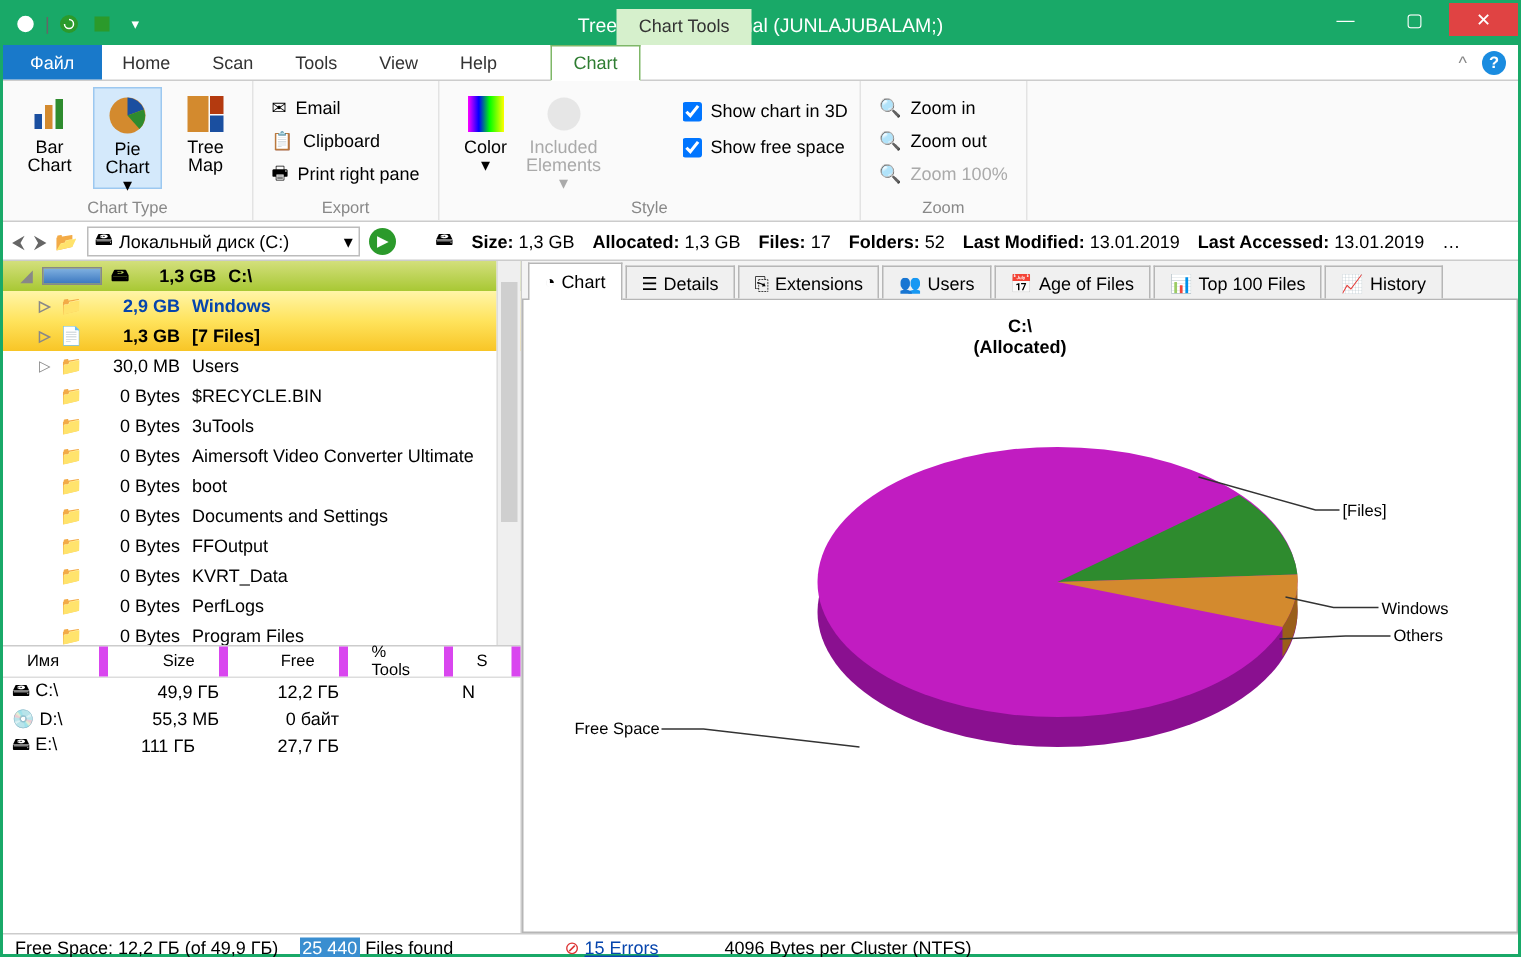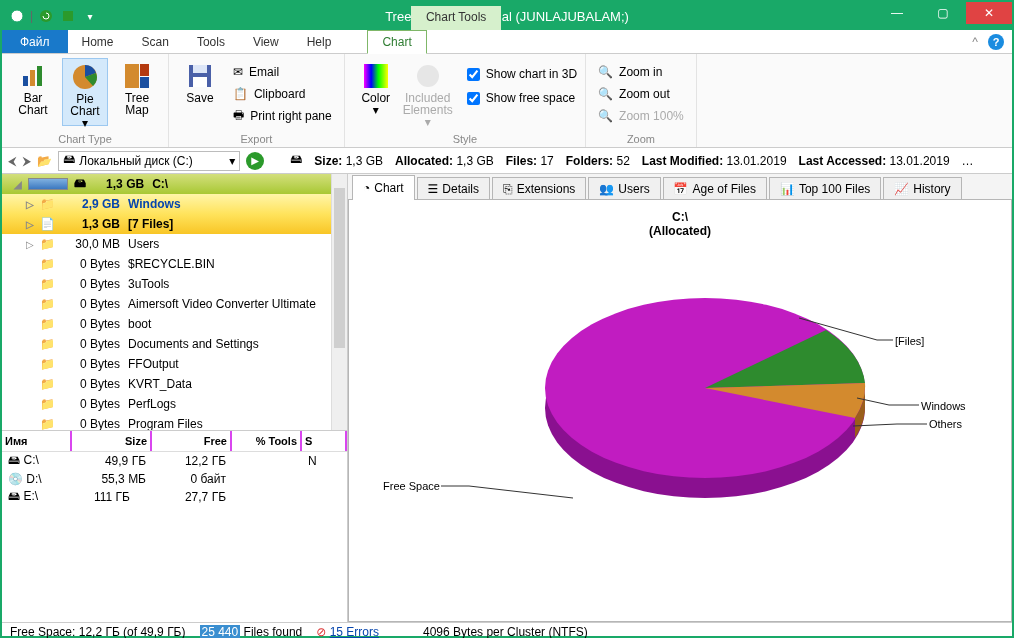--- a/index.html
+++ b/index.html
@@ -21,40 +21,40 @@
 .help-circle{width:16px;height:16px;border-radius:50%;background:#1a8ce0;color:#fff;display:flex;align-items:center;justify-content:center;font-weight:bold;font-size:11px;}
 .ribbon-body{height:94px;background:#fafafa;border-bottom:1px solid #ccc;display:flex;}
 .rgroup{border-right:1px solid #e3e3e3;padding:4px 8px 2px;display:flex;flex-direction:column;position:relative;}
 .rgroup-label{text-align:center;color:#888;font-size:11px;margin-top:auto;padding-top:2px;}
 .rg-row{display:flex;gap:6px;}
 .rbtn-big{display:flex;flex-direction:column;align-items:center;justify-content:flex-start;gap:2px;padding:4px 6px;width:46px;height:68px;text-align:center;line-height:12px;font-size:11px;}
 .rbtn-big.active{border:1px solid #9cc8f0;background:#d4e9fb;}
 .rbtn-big .bicon{width:28px;height:28px;display:flex;align-items:center;justify-content:center;}
 .rbtn-small{display:flex;align-items:center;gap:6px;height:20px;padding:0 4px;font-size:11px;}
 .disabled{color:#aaa;}
-.cb{display:flex;align-items:center;gap:6px;height:20px;font-size:11px;}
+.cb{display:flex;align-items:center;gap:6px;height:20px;font-size:11px;margin-left:40px;}
 .naviconbar{height:26px;border-bottom:1px solid #ccc;display:flex;align-items:center;padding:0 6px;gap:6px;}
 .navsel{height:20px;border:1px solid #bcbcbc;display:flex;align-items:center;padding:0 4px;gap:4px;width:182px;}
 .gobtn{width:18px;height:18px;border-radius:50%;background:#2b9a2b;color:#fff;display:flex;align-items:center;justify-content:center;font-size:10px;}
 .infostrip{display:flex;align-items:center;gap:12px;font-size:11px;margin-left:20px;}
 .body{display:flex;height:448px;}
 .left{width:346px;border-right:1px solid #ccc;display:flex;flex-direction:column;}
 .tree{flex:0 0 256px;overflow:hidden;position:relative;}
 .treerow{height:20px;display:flex;align-items:center;font-size:12px;padding-left:12px;}
 .treerow.root{background:linear-gradient(#d3df7c,#a8c834);font-weight:bold;}
 .treerow.win{background:linear-gradient(#fff5a8,#ffe35c);font-weight:bold;color:#0645ad;}
 .treerow.files{background:linear-gradient(#ffe35c,#f8c526);font-weight:bold;}
 .tricon{width:10px;color:#888;font-size:10px;margin-right:4px;}
 .fico{width:16px;height:16px;margin-right:6px;display:inline-flex;align-items:center;justify-content:center;}
 .sz{width:58px;text-align:right;margin-right:8px;}
 .tree .sbar{position:absolute;right:0;top:0;bottom:0;width:16px;background:#efefef;border-left:1px solid #ddd;}
 .tree .sbar .thumb{position:absolute;left:2px;right:2px;top:14px;height:160px;background:#cfcfcf;}
 .drives{flex:1;display:flex;flex-direction:column;}
 .dheader{height:22px;border-top:1px solid #ccc;border-bottom:1px solid #ddd;display:flex;align-items:center;}
-.dh{padding:0 3px;border-right:2px solid #d946ef;height:100%;display:flex;align-items:center;font-size:11px;font-weight:bold;}
+.dh{padding:0 16px;border-right:6px solid #d946ef;height:100%;display:flex;align-items:center;font-size:11px;}
 .drow{height:18px;display:flex;align-items:center;font-size:11px;}
 .dc{padding:0 6px;}
 .right{flex:1;display:flex;flex-direction:column;}
 .tabstrip{height:26px;display:flex;align-items:flex-end;border-bottom:1px solid #b6b6b6;background:#f4f4f4;}
 .vtab{height:22px;border:1px solid #b6b6b6;border-bottom:none;margin-right:2px;padding:0 10px;display:flex;align-items:center;gap:4px;font-size:11px;background:#f0f0f0;}
 .vtab.active{background:#fff;height:25px;margin-bottom:-1px;}
 .chartpane{flex:1;background:#fff;position:relative;border:1px solid #b6b6b6;border-top:none;margin:0;}
 .chart-title{text-align:center;font-weight:bold;font-size:12px;margin-top:10px;}
 .pie-svg{position:absolute;top:88px;left:186px;}
 .lbl{position:absolute;font-size:11px;}
@@ -145,30 +145,20 @@
                 <rect x="17" y="15" width="9" height="11" fill="#1a4fa0"></rect>
               </svg>
             </span>
           <span>Tree Map</span>
         </div>
       </div>
       <div class="rgroup-label">Chart Type</div>
     </div>
     <div class="rgroup">
       <div class="rg-row" style="align-items:flex-start;">
-        <div class="rbtn-big">
-          <span class="bicon">
-              <svg width="28" height="28">
-                <rect x="3" y="3" width="22" height="22" fill="#4a60a8"></rect>
-                <rect x="7" y="3" width="14" height="8" fill="#dde6f7"></rect>
-                <rect x="7" y="15" width="14" height="10" fill="#fff"></rect>
-              </svg>
-            </span>
-          <span>Save</span>
-        </div>
         <div style="display:flex;flex-direction:column;gap:2px;padding-top:4px;">
           <div class="rbtn-small">
               <span>✉</span>
               <span>Email</span>
             </div>
           <div class="rbtn-small">
               <span>📋</span>
               <span>Clipboard</span>
             </div>
           <div class="rbtn-small">
@@ -438,17 +428,17 @@
           <polyline points="504,226 548,224 578,224" fill="none" stroke="#333"></polyline>
           <polyline points="224,298 120,286 92,286" fill="none" stroke="#333"></polyline>
         </svg>
       </div>
     </div>
   </div>
 
   <div class="status">
     <span>Free Space: 12,2 ГБ  (of 49,9 ГБ)</span>
     <span style=""><span class="hl">25 440</span> <span>Files found</span></span>
-    <span style=""><span style="color:#d33;">⊘</span> <a class="errs" href="#">15 Errors</a></span>
+    <span style="margin-left:60px;"><span style="color:#d33;">⊘</span> <a class="errs" href="#">15 Errors</a></span>
     <span style="margin-left:30px;">4096  Bytes per Cluster (NTFS)</span>
   </div>
 
 </div>
 
 </body></html>

